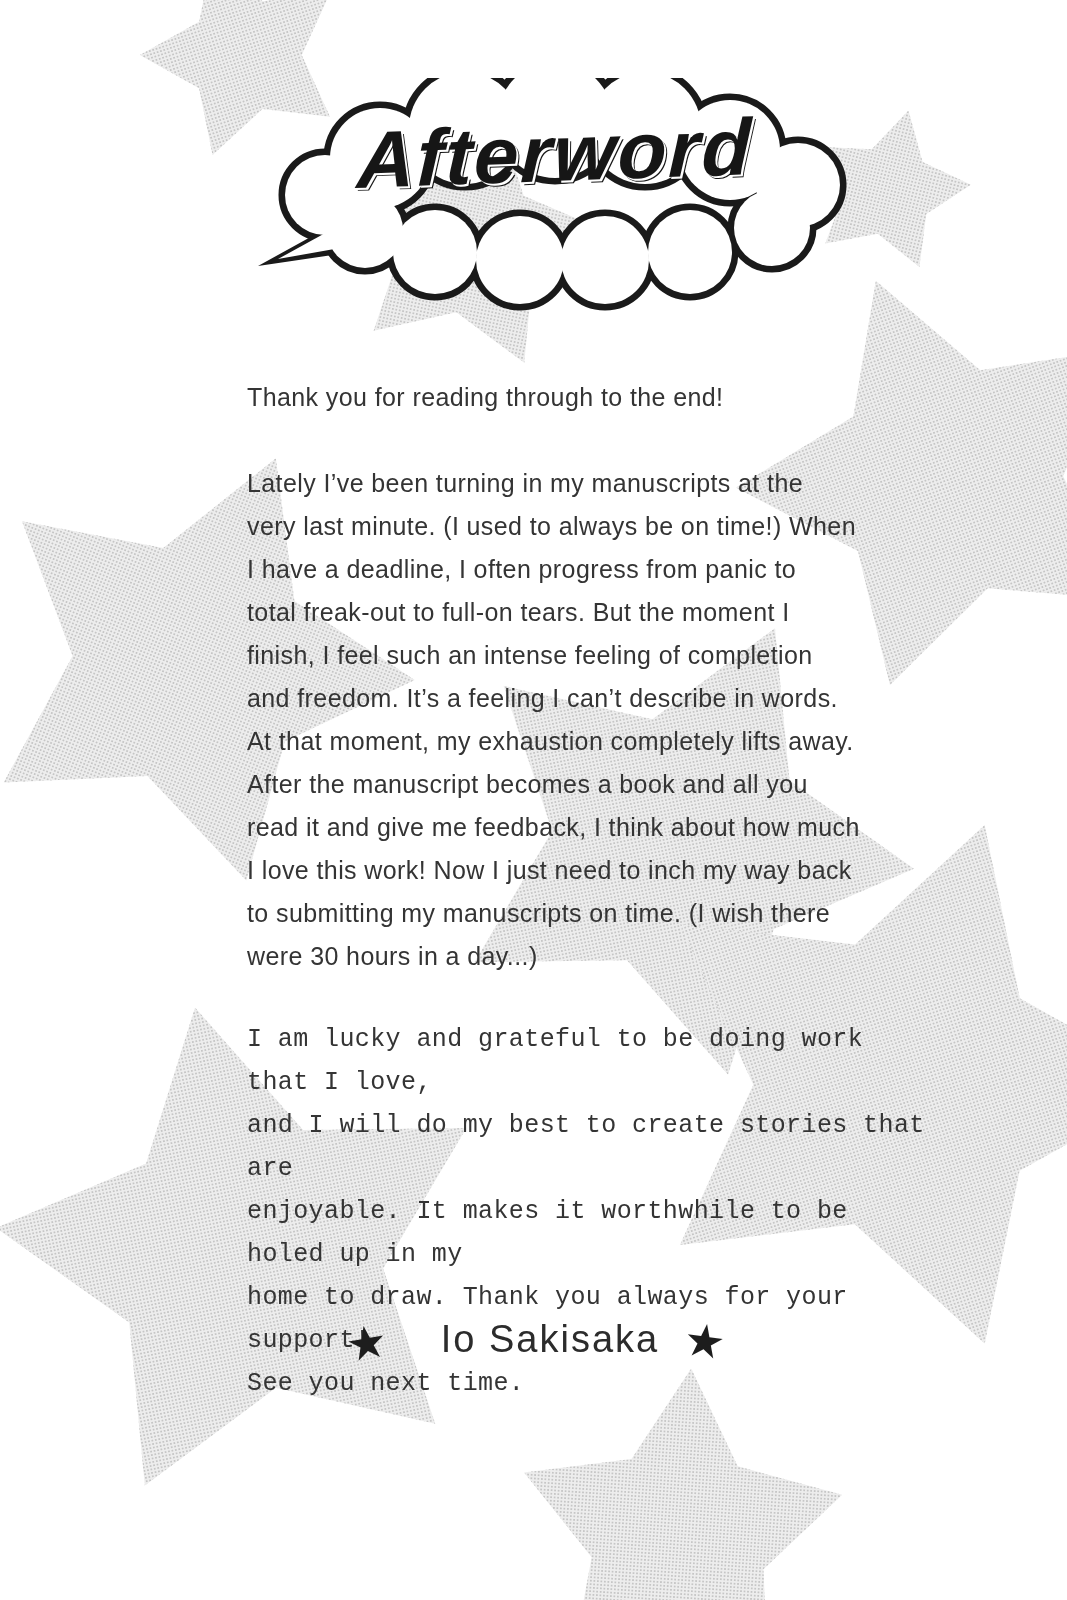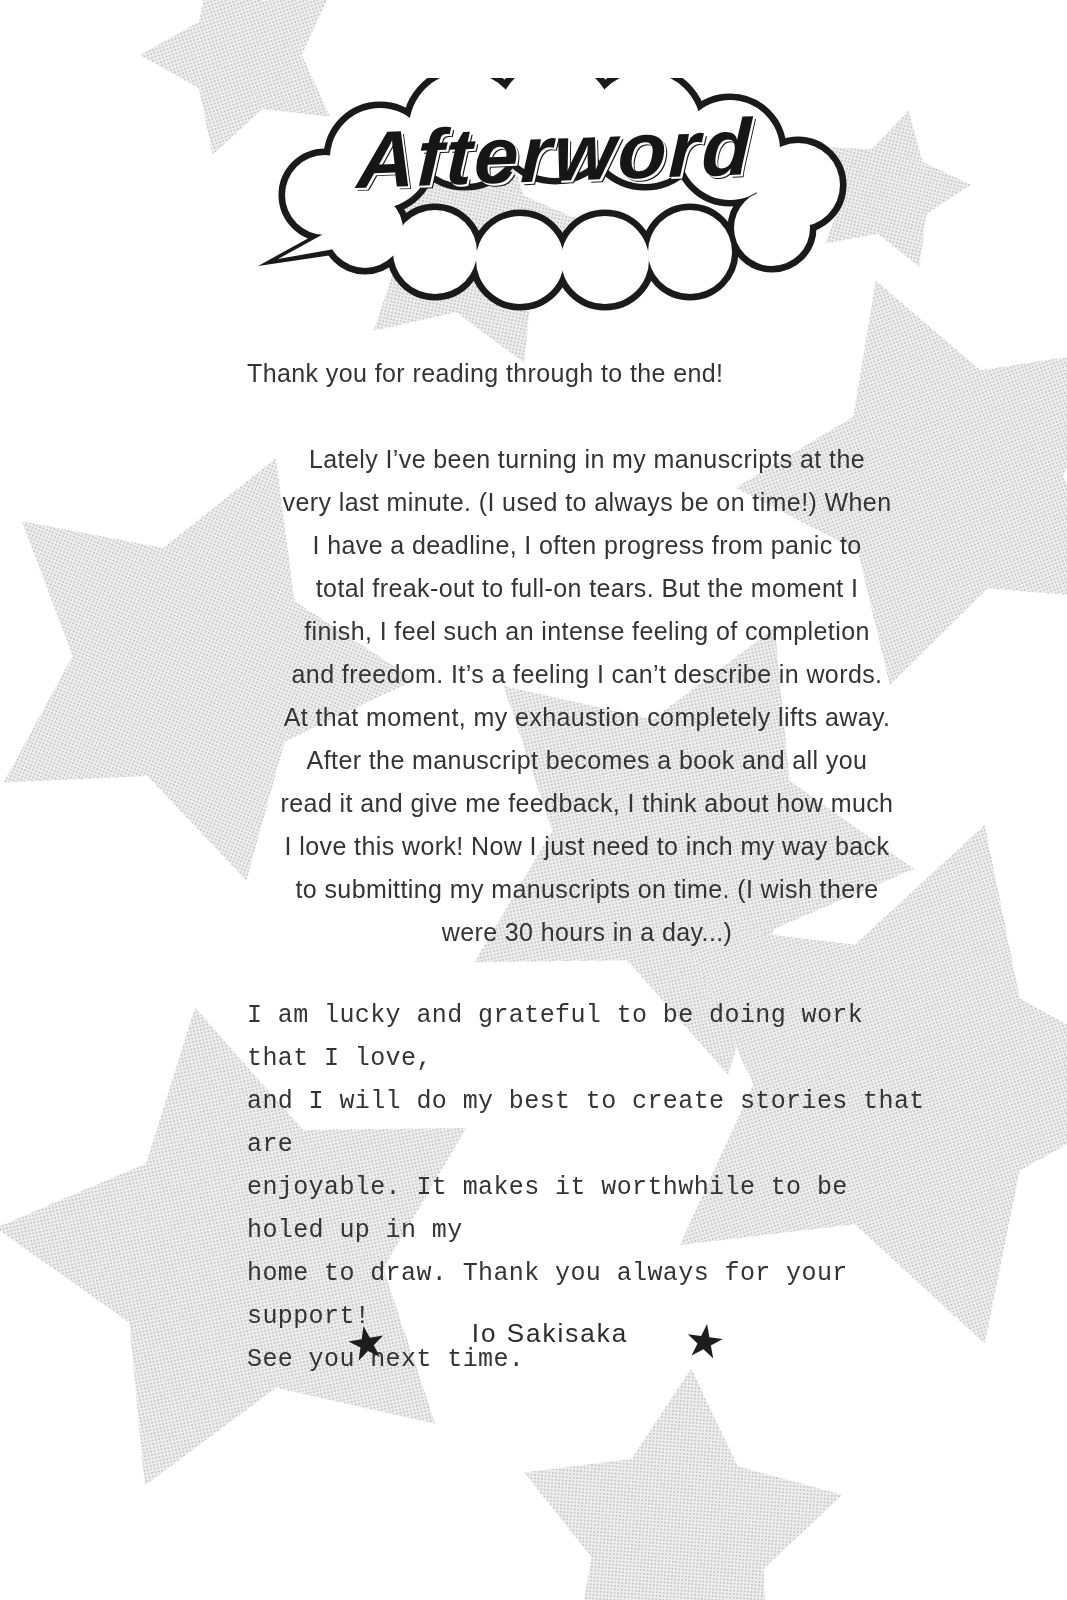--- a/index.html
+++ b/index.html
@@ -35,37 +35,38 @@
     text-shadow:2px 2px 0 #ffffff, 3px 3px 0 #161616;
   }
   
   .para{
     position:absolute;left:247px;width:680px;
     font-size:25px;line-height:43px;
     letter-spacing:0.4px;
     white-space:pre-line;
     color:#343434;
     z-index:4;
+    margin-top:24px;
   }
   #para-1{top:352px;}
-  #para-2{top:438px;text-align:center;}
+  #para-2{top:438px;}
   #para-3{top:994px;font-family:Liberation Mono, monospace;}
   
   #signature-row{position:absolute;left:0;top:1312px;width:1067px;height:60px;z-index:4;}
   .sig-star{
     position:absolute;
     font-size:46px;line-height:46px;
     color:#1d1d1d;
   }
   #sig-star-left{left:346px;top:8px;transform:rotate(-10deg);}
   #sig-star-right{left:684px;top:6px;transform:rotate(8deg);}
   #author-signature{
     position:absolute;left:440px;top:6px;width:220px;
     text-align:center;
-    font-size:26px;letter-spacing:2px;
+    font-size:38px;letter-spacing:2px;
     color:#2c2c2c;
   }
 </style>
 </head>
 <body>
 
 <div id="page">
 
   <div class="bg-star" style="left:140px;top:-50px;width:210px;height:210px;transform:rotate(-18deg);"></div>
   <div class="bg-star" style="left:340px;top:112px;width:262px;height:262px;transform:rotate(12deg);z-index:2;"></div>

